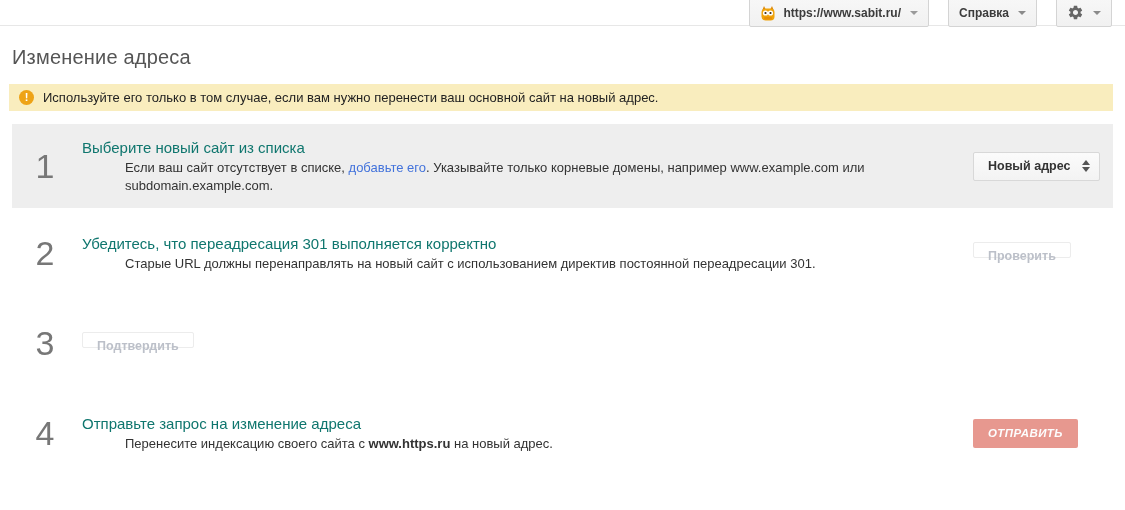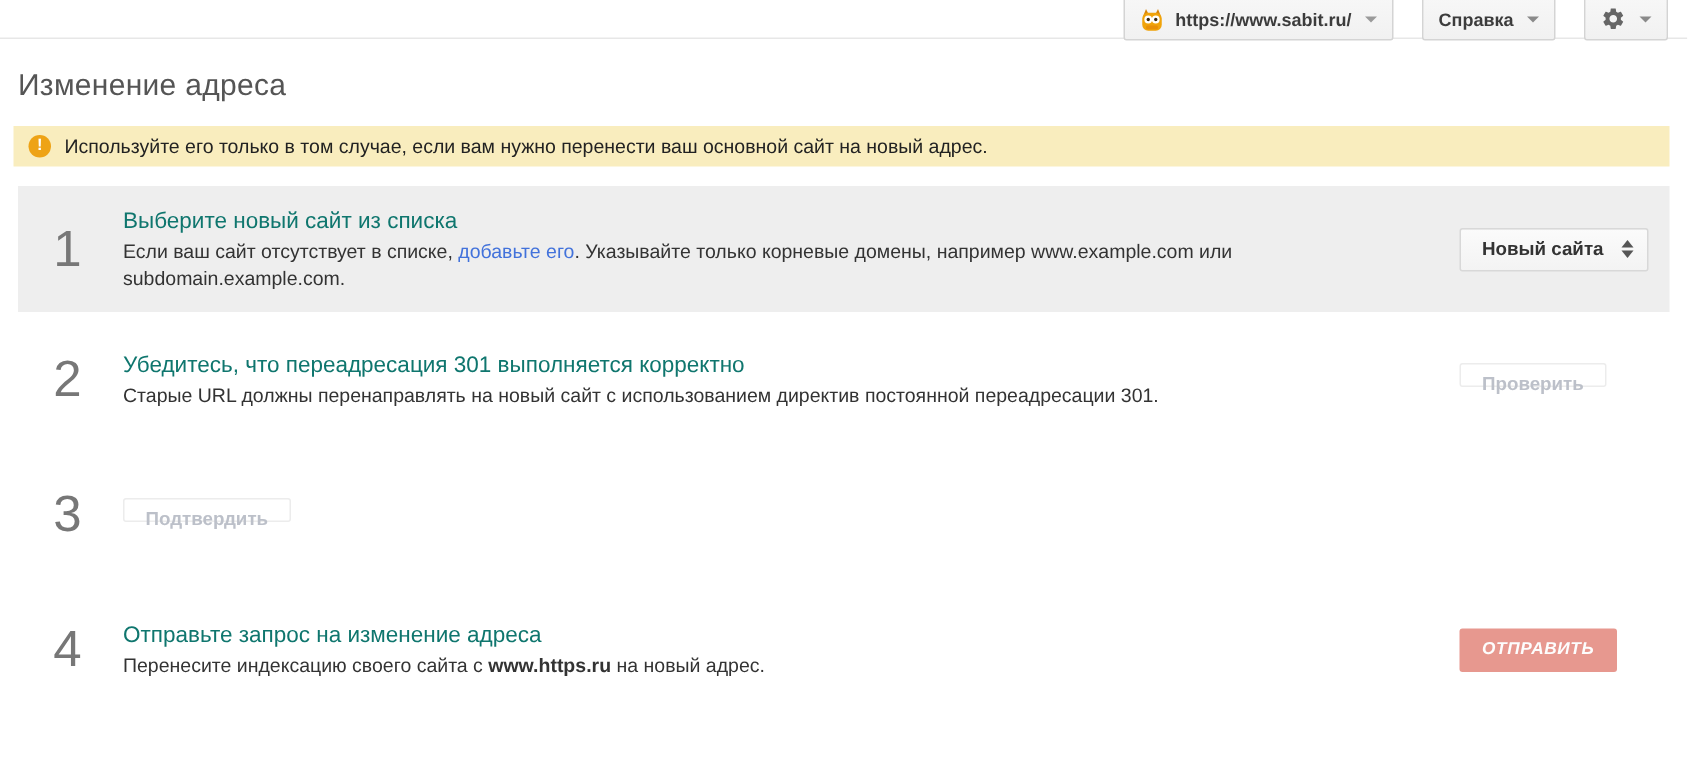--- a/index.html
+++ b/index.html
@@ -117,20 +117,21 @@
   .step-title {
     font-size: 15px;
     color: #0f766e;
     line-height: 20px;
   }
   .step-desc {
     font-size: 13px;
     color: #333;
     line-height: 18px;
     margin-top: 1px;
+    margin-left: 43px;
   }
   .step-action { justify-self: start; }
 
   .btn-select {
     display: inline-flex;
     align-items: center;
     height: 29px;
     padding: 0 9px 0 14px;
     background: linear-gradient(#fbfbfb, #f3f3f3);
     border: 1px solid #d8d8d8;
@@ -236,21 +237,21 @@
     <div class="steps">
 
       <div class="step highlight">
         <div class="step-number">1</div>
         <div class="step-text">
           <div class="step-title">Выберите новый сайт из списка</div>
           <div class="step-desc"><span>Если ваш сайт отсутствует в списке, </span><a class="link">добавьте его</a><span>. Указывайте только корневые домены, например www.example.com или subdomain.example.com.</span></div>
         </div>
         <div class="step-action">
           <button class="btn-select">
-            <span>Новый сайта</span>
+            <span>Новый адрес</span>
             <span class="spinner">
                 <i class="up"></i>
                 <i class="down"></i>
               </span>
           </button>
         </div>
       </div>
 
       <div class="step">
         <div class="step-number">2</div>

